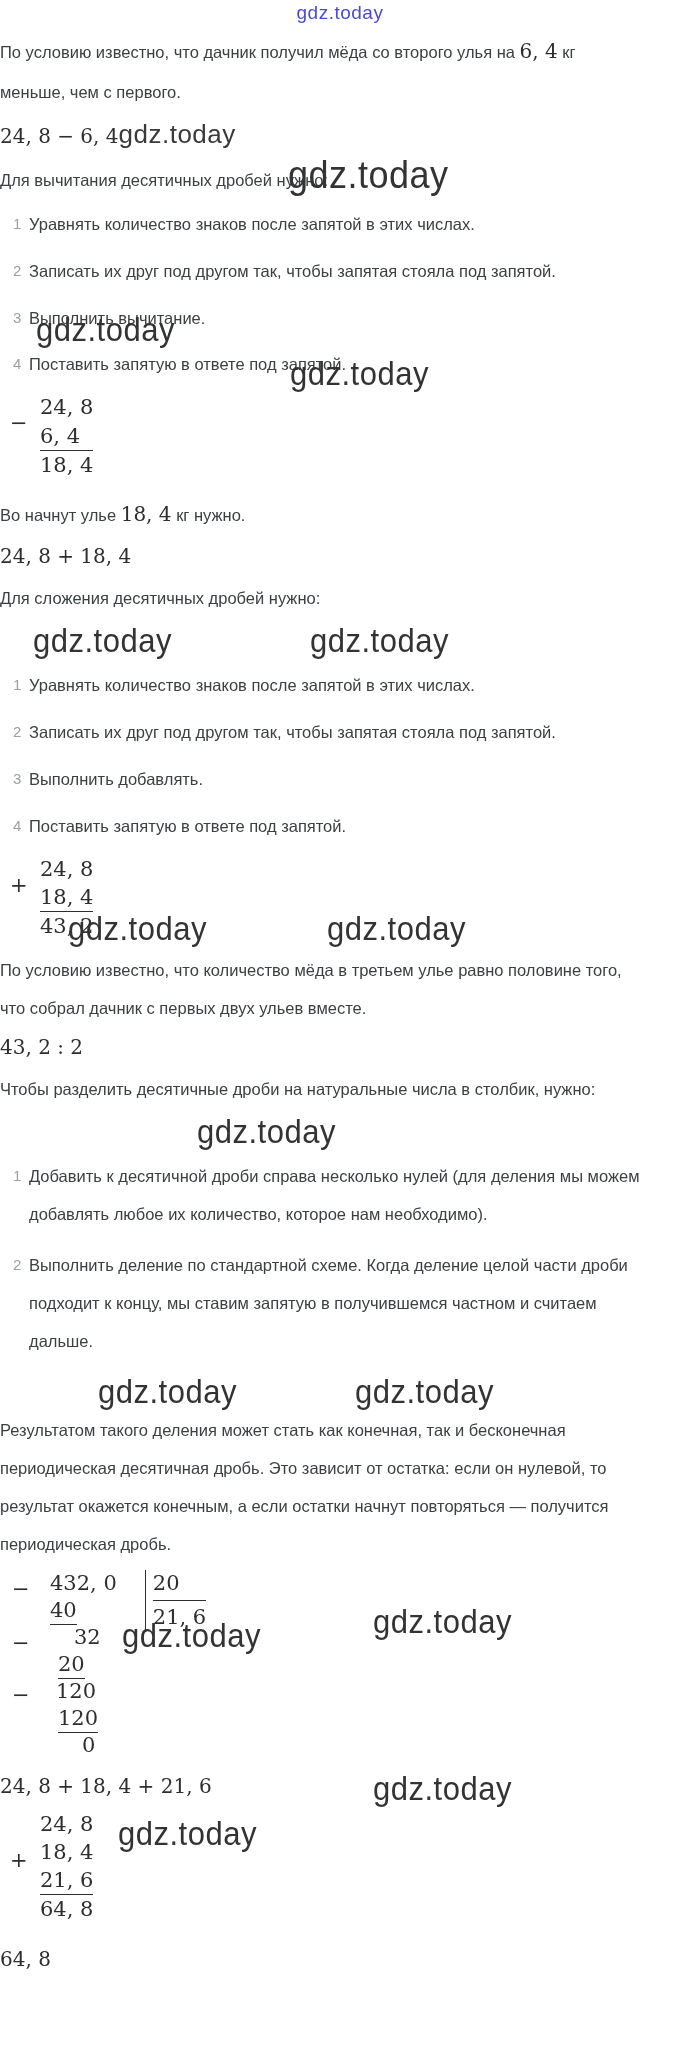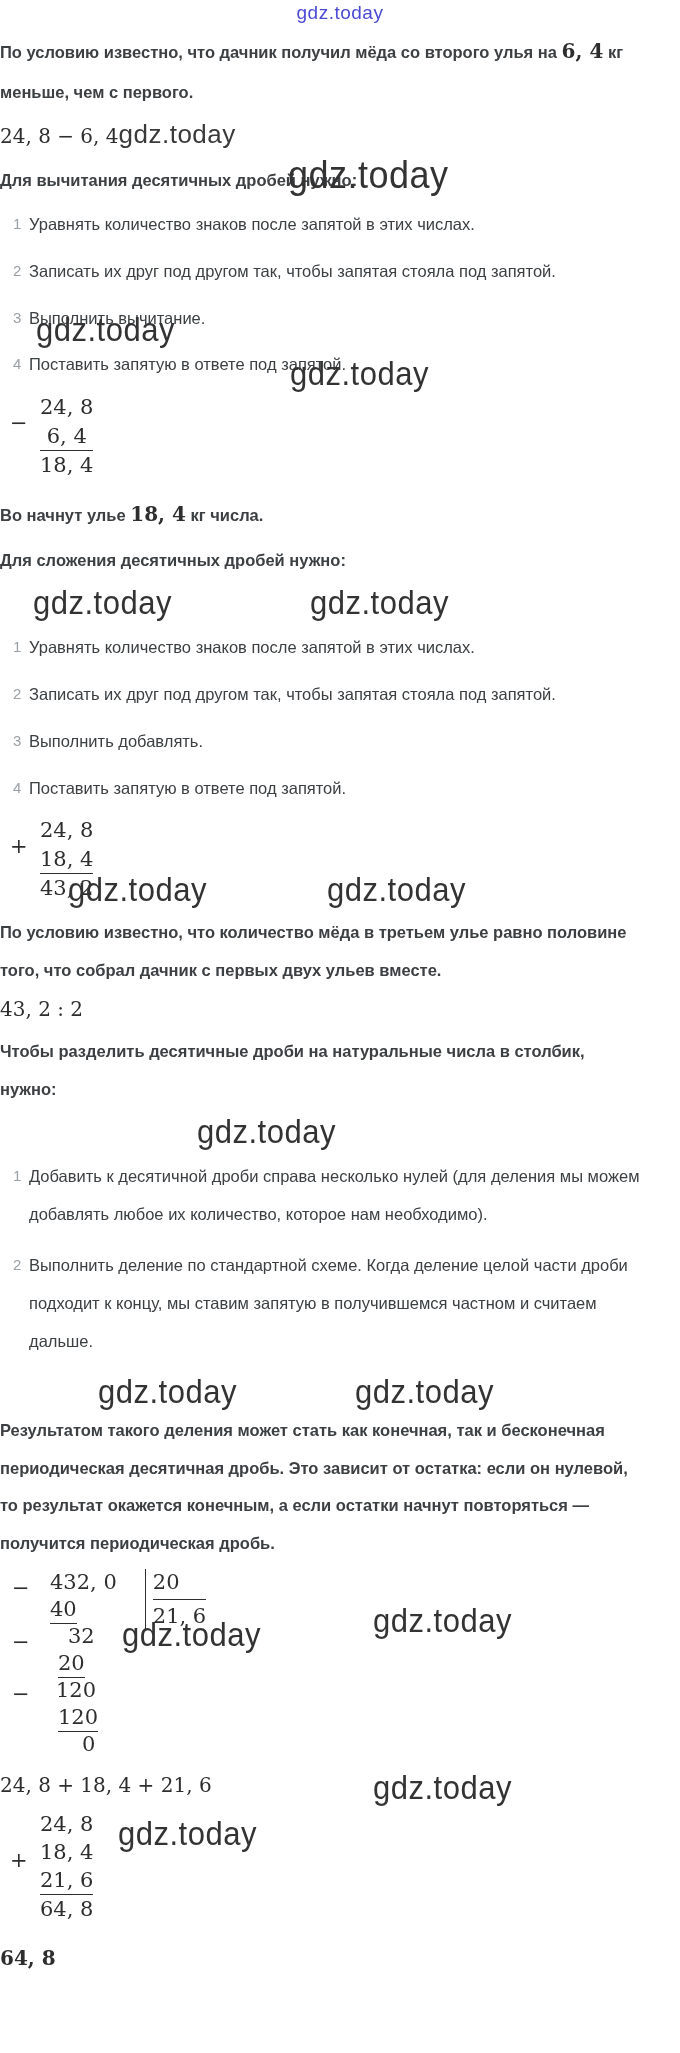--- a/index.html
+++ b/index.html
@@ -12,21 +12,20 @@
     color:#3c4043;
     overflow:hidden;
     box-sizing:border-box;
   }
   
   .para{
     font-size:16.5px;
     line-height:2.3;
     margin:0 0 5px 0;
     padding-right:46px;
-    font-weight:bold;
   }
   .mathline{
     font-family:"DejaVu Serif","Liberation Serif",serif;
     font-size:21px;
     color:#2e2e2e;
     margin:6px 0 10px 0;
     line-height:1.3;
   }
   .run-math{
     font-family:"DejaVu Serif","Liberation Serif",serif;
@@ -95,41 +94,41 @@
     font-size:21px;
     color:#2e2e2e;
     margin:4px 0 12px 10px;
     padding-left:30px;
     width:max-content;
     line-height:1.34;
   }
   .colop .op-sign{position:absolute;left:0;}
   .colop.two .op-sign{top:16px;}
   .colop.three .op-sign{top:36px;}
-  .colop .rows{display:inline-block;text-align:center;}
+  .colop .rows{display:inline-block;text-align:left;}
   .colop .row{}
   .colop .row.res{border-top:1.5px solid #2e2e2e;}
   
   .ld{
     display:flex;
     align-items:flex-start;
     font-family:"DejaVu Serif","Liberation Serif",serif;
     font-size:21px;
     color:#2e2e2e;
     margin:6px 0 14px 12px;
     line-height:1.28;
     width:max-content;
   }
   .ld-left{position:relative;padding-left:38px;}
   .ld-row{height:27px;}
   .ld-num{display:inline-block;}
   .ld-num.u{border-bottom:1.5px solid #2e2e2e;}
   .ld-sign{position:absolute;left:0;width:16px;}
   .ld1 .s1{top:6px;}  .ld1 .s2{top:60px;}  .ld1 .s3{top:112px;}
-  .ml6{margin-left:6px;} .ml8{margin-left:8px;} .ml10{margin-left:18px;} .ml32{margin-left:32px;}
+  .ml6{margin-left:6px;} .ml8{margin-left:8px;} .ml10{margin-left:24px;} .ml32{margin-left:32px;}
   .ld-right{
     margin-left:28px;
     border-left:1.5px solid #2e2e2e;
     padding-left:7px;
   }
   .ld-divisor{border-bottom:1.5px solid #2e2e2e;padding:0 12px 3px 0;}
   .ld-quotient{padding-top:3px;}
 </style>
 </head>
 <body>
@@ -174,22 +173,23 @@
     <div class="colop two">
       <span class="op-sign">−</span>
       <div class="rows">
         <div class="row">24, 8</div>
         <div class="row">6, 4</div>
         <div class="row res">18, 4</div>
       </div>
     </div>
   </div>
 
-  <p class="para"><span class="run-text">Во начнут улье </span><span class="run-math">18, 4</span><span class="run-text"> кг числа.</span></p>
-
+  <p class="para"><span class="run-text">Во начнут улье </span><span class="run-math">18, 4</span><span class="run-text"> кг нужно.</span></p>
+
+  <p class="mathline"><span class="run-math">24, 8 + 18, 4</span></p>
 
   <p class="para">Для сложения десятичных дробей нужно:</p>
 
   <div class="wmrow">
     <span class="wm" style="left:33px;top:0;">gdz.today</span>
     <span class="wm" style="left:310px;top:0;">gdz.today</span>
   </div>
 
   <ol class="steps">
     <li>

